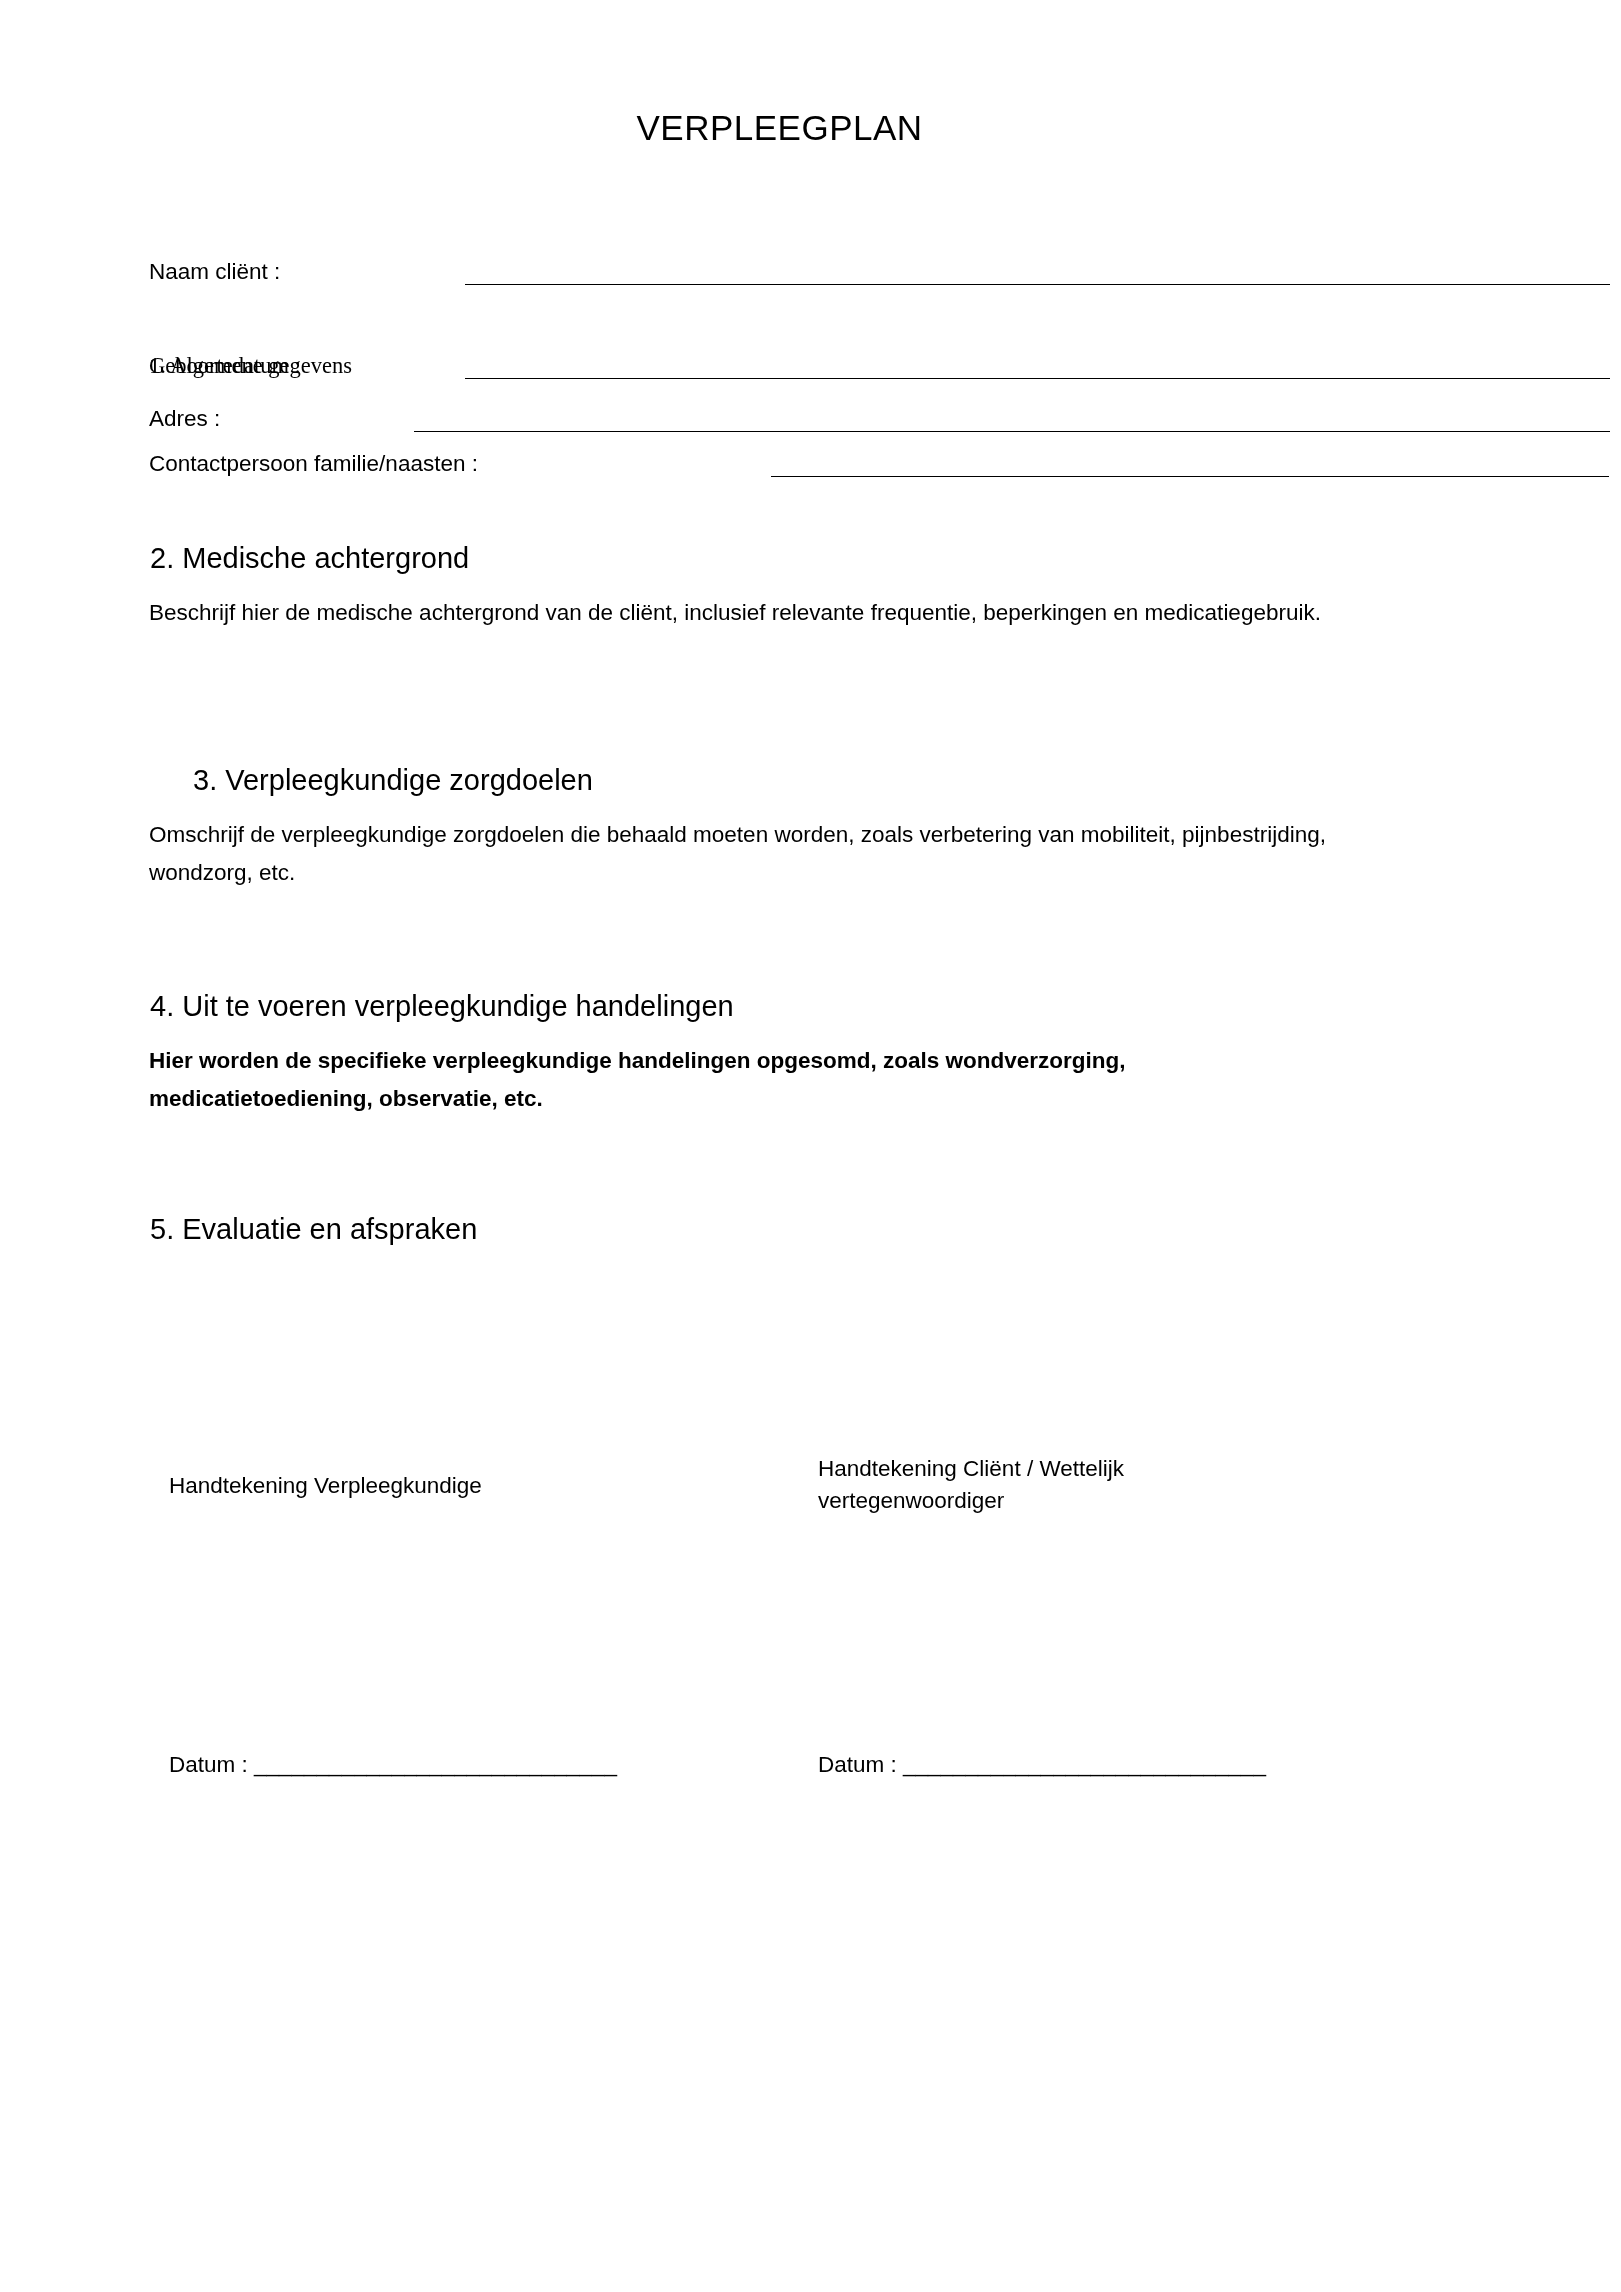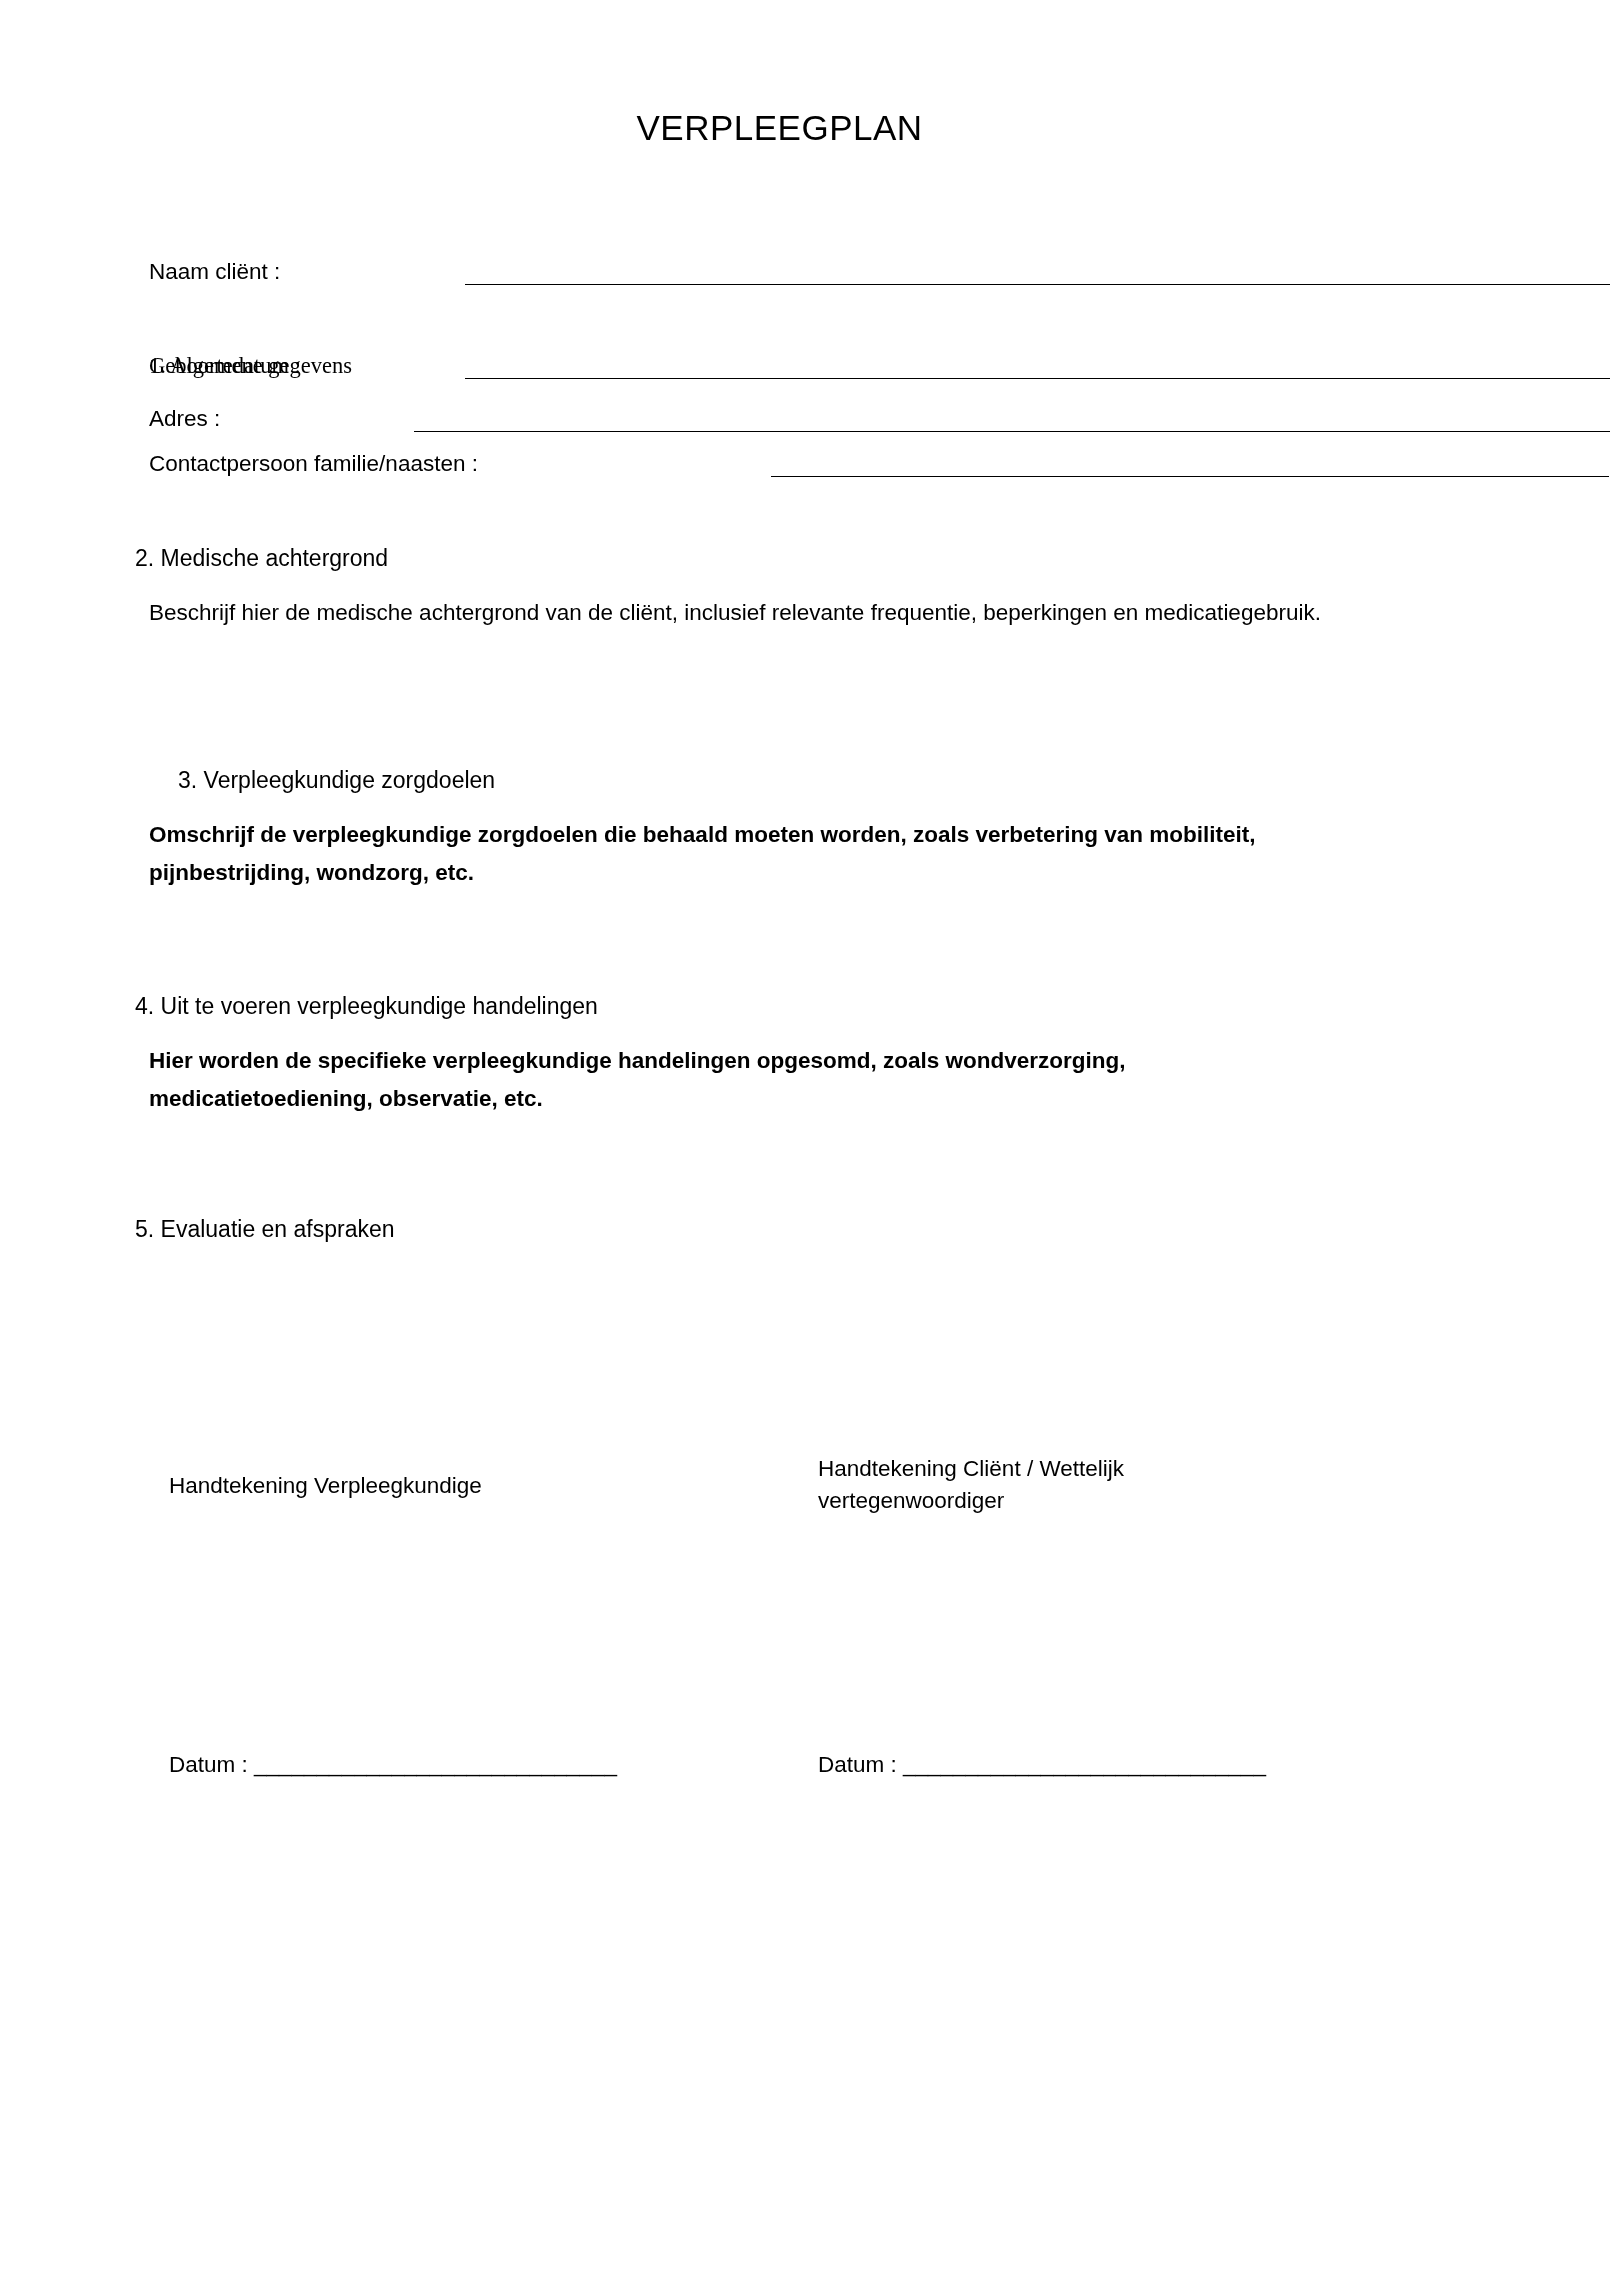--- a/index.html
+++ b/index.html
@@ -55,22 +55,22 @@
   .field-line {
     position: absolute;
     top: 27.4px;
     height: 0;
     border-bottom: 1.6px solid #000;
   }
 
   
   .section-heading {
     position: absolute;
-    left: 135px;
-    font-size: 23px;
+    left: 150px;
+    font-size: 29px;
     line-height: 29px;
     white-space: nowrap;
   }
   .section-body {
     position: absolute;
     left: 149px;
     width: 1225px;
     font-size: 22.5px;
     line-height: 38px;
   }
@@ -113,21 +113,21 @@
 
   <div class="field-row" style="top:449px;">
     <span class="field-label">Contactpersoon familie/naasten :</span>
     <span class="field-line" style="left:622px; width:838px;"></span>
   </div>
 
   <div class="section-heading" style="top:544px;">2. Medische achtergrond</div>
   <div class="section-body" style="top:594px;">Beschrijf hier de medische achtergrond van de cliënt, inclusief relevante frequentie, beperkingen en medicatiegebruik.</div>
 
   <div class="section-heading" style="top:766px;margin-left:43px;">3. Verpleegkundige zorgdoelen</div>
-  <div class="section-body" style="top:816px; width:1264px;font-weight:bold;">Omschrijf de verpleegkundige zorgdoelen die behaald moeten worden, zoals verbetering van mobiliteit, pijnbestrijding, wondzorg, etc.</div>
+  <div class="section-body" style="top:816px; width:1264px;">Omschrijf de verpleegkundige zorgdoelen die behaald moeten worden, zoals verbetering van mobiliteit, pijnbestrijding, wondzorg, etc.</div>
 
   <div class="section-heading" style="top:992px;">4. Uit te voeren verpleegkundige handelingen</div>
   <div class="section-body" style="top:1042px; width:1157px;font-weight:bold;">Hier worden de specifieke verpleegkundige handelingen opgesomd, zoals wondverzorging, medicatietoediening, observatie, etc.</div>
 
   <div class="section-heading" style="top:1215px;">5. Evaluatie en afspraken</div>
 
   <div class="sig-label" style="left:169px; top:1470px; width:529px;">Handtekening Verpleegkundige</div>
 
   <div class="sig-label" style="left:818px; top:1453px; width:461px;">Handtekening Cliënt / Wettelijk vertegenwoordiger</div>
 

